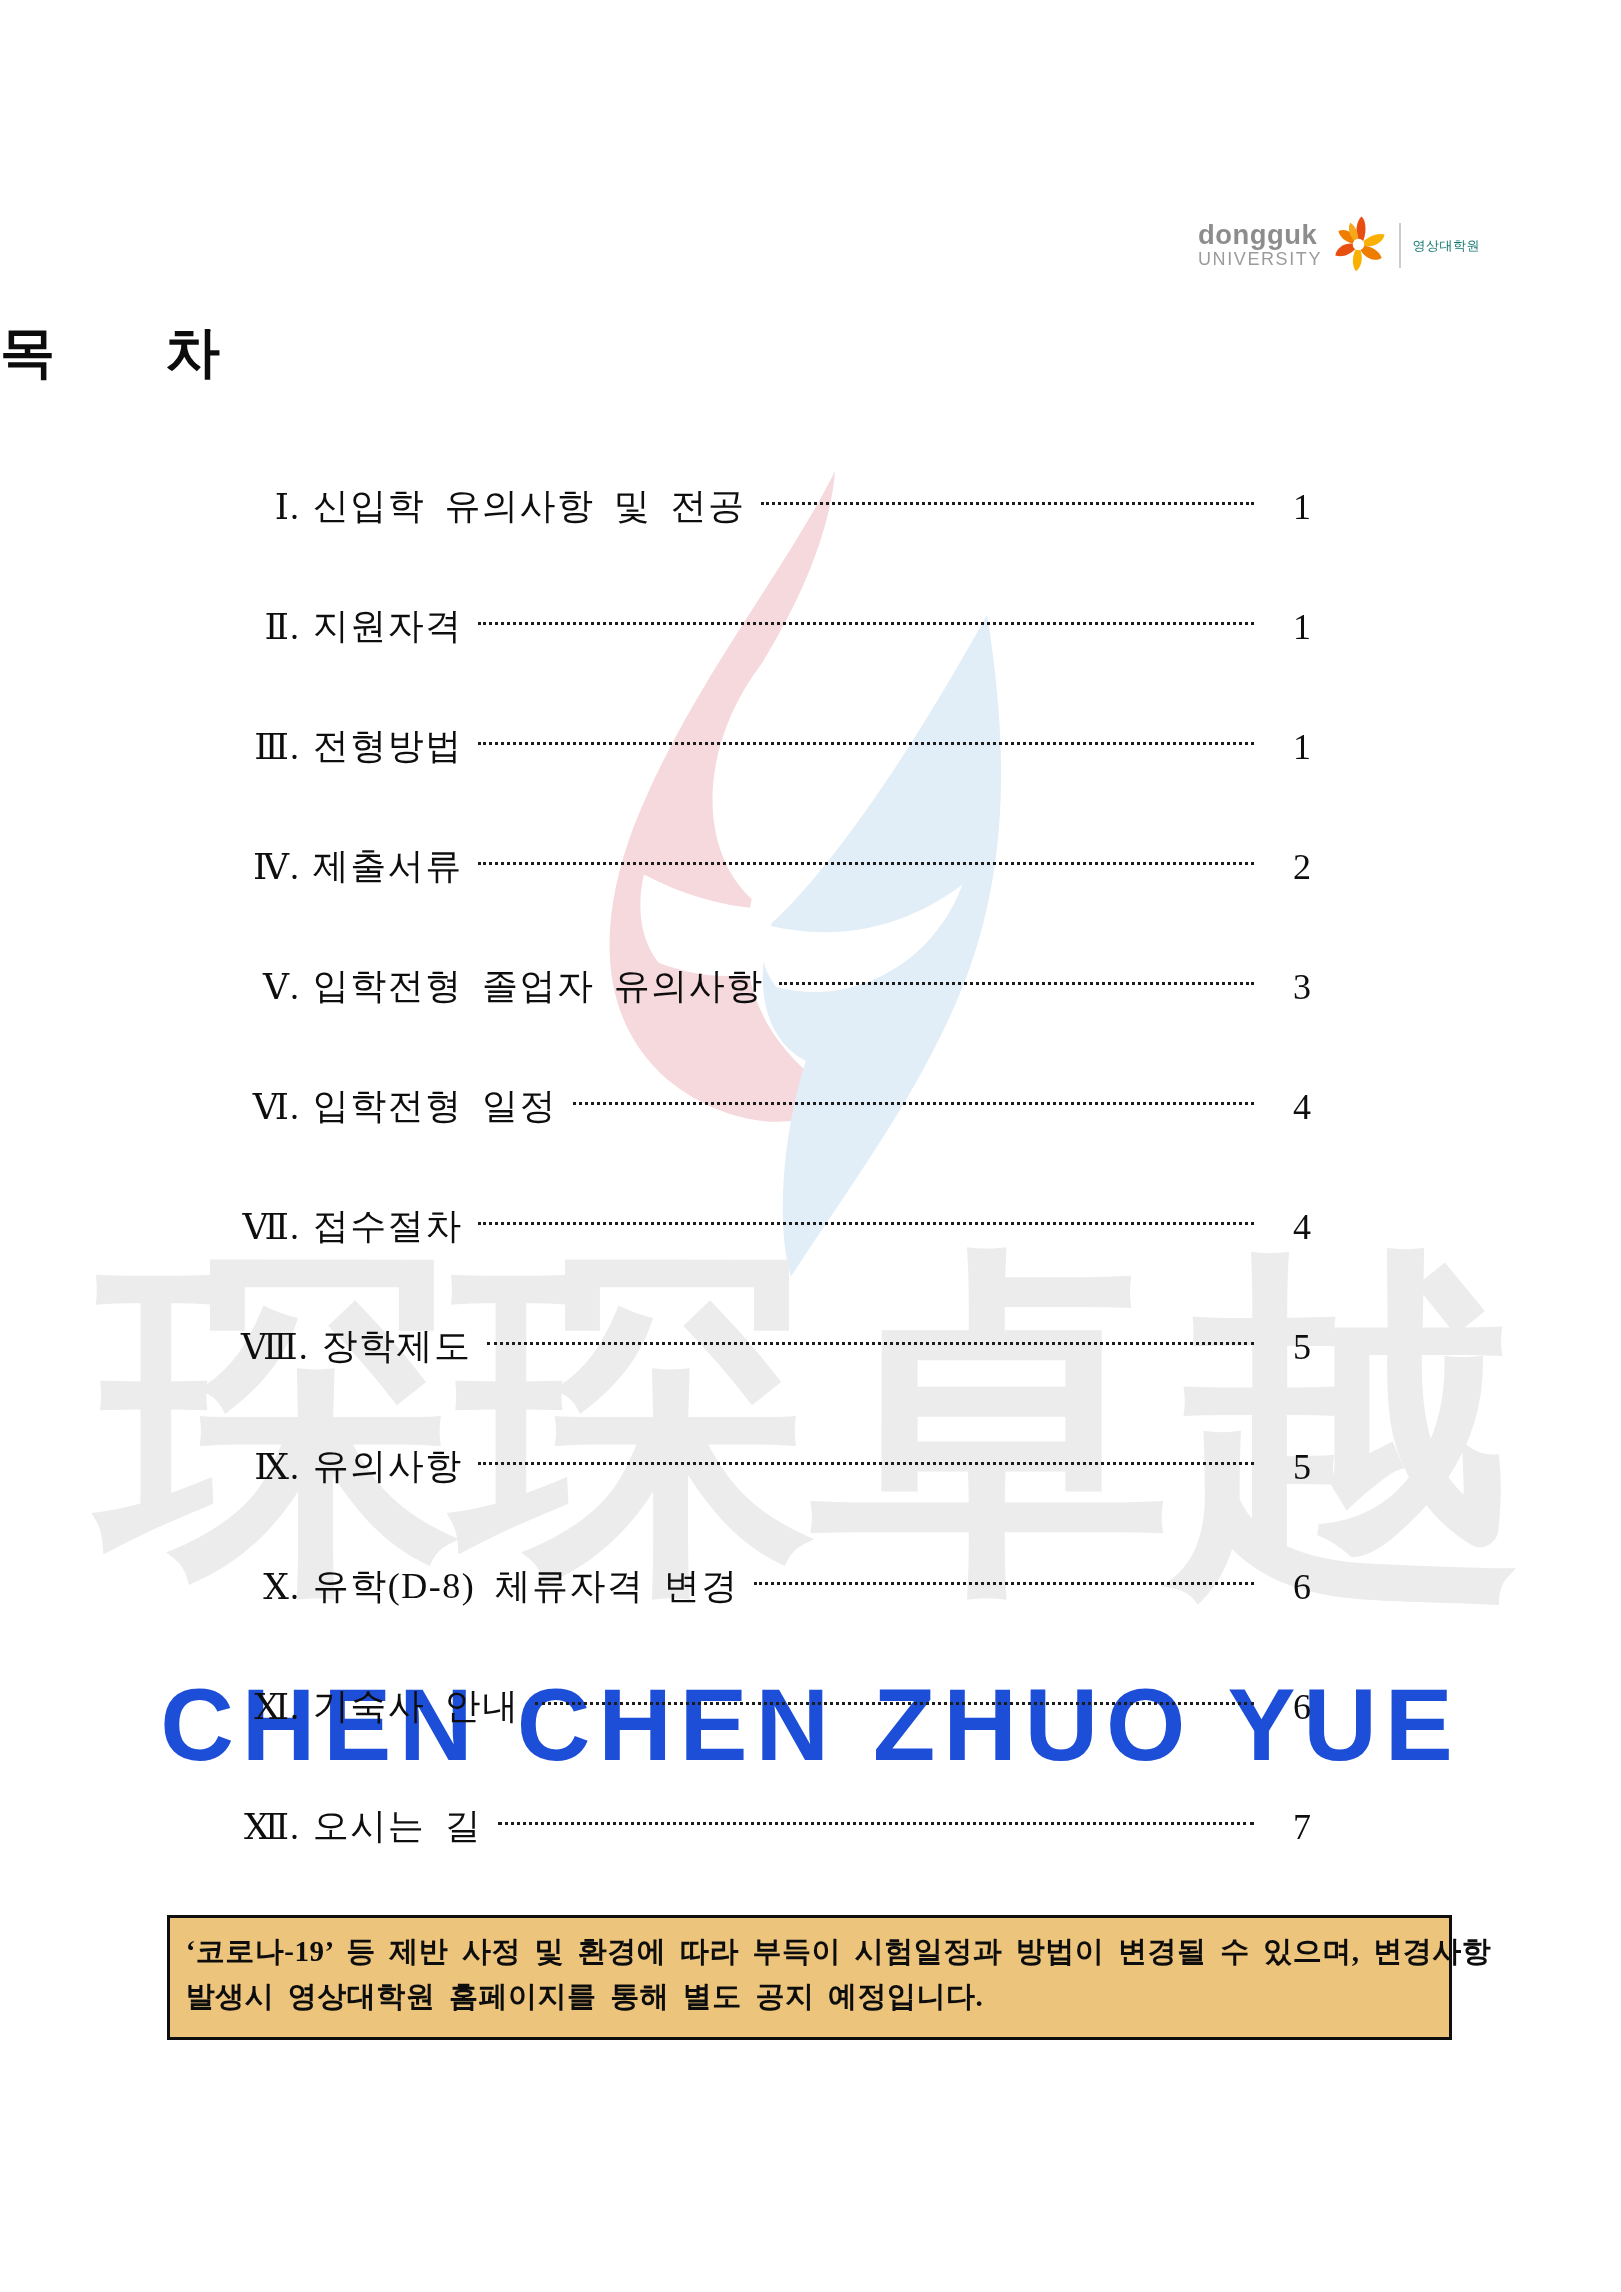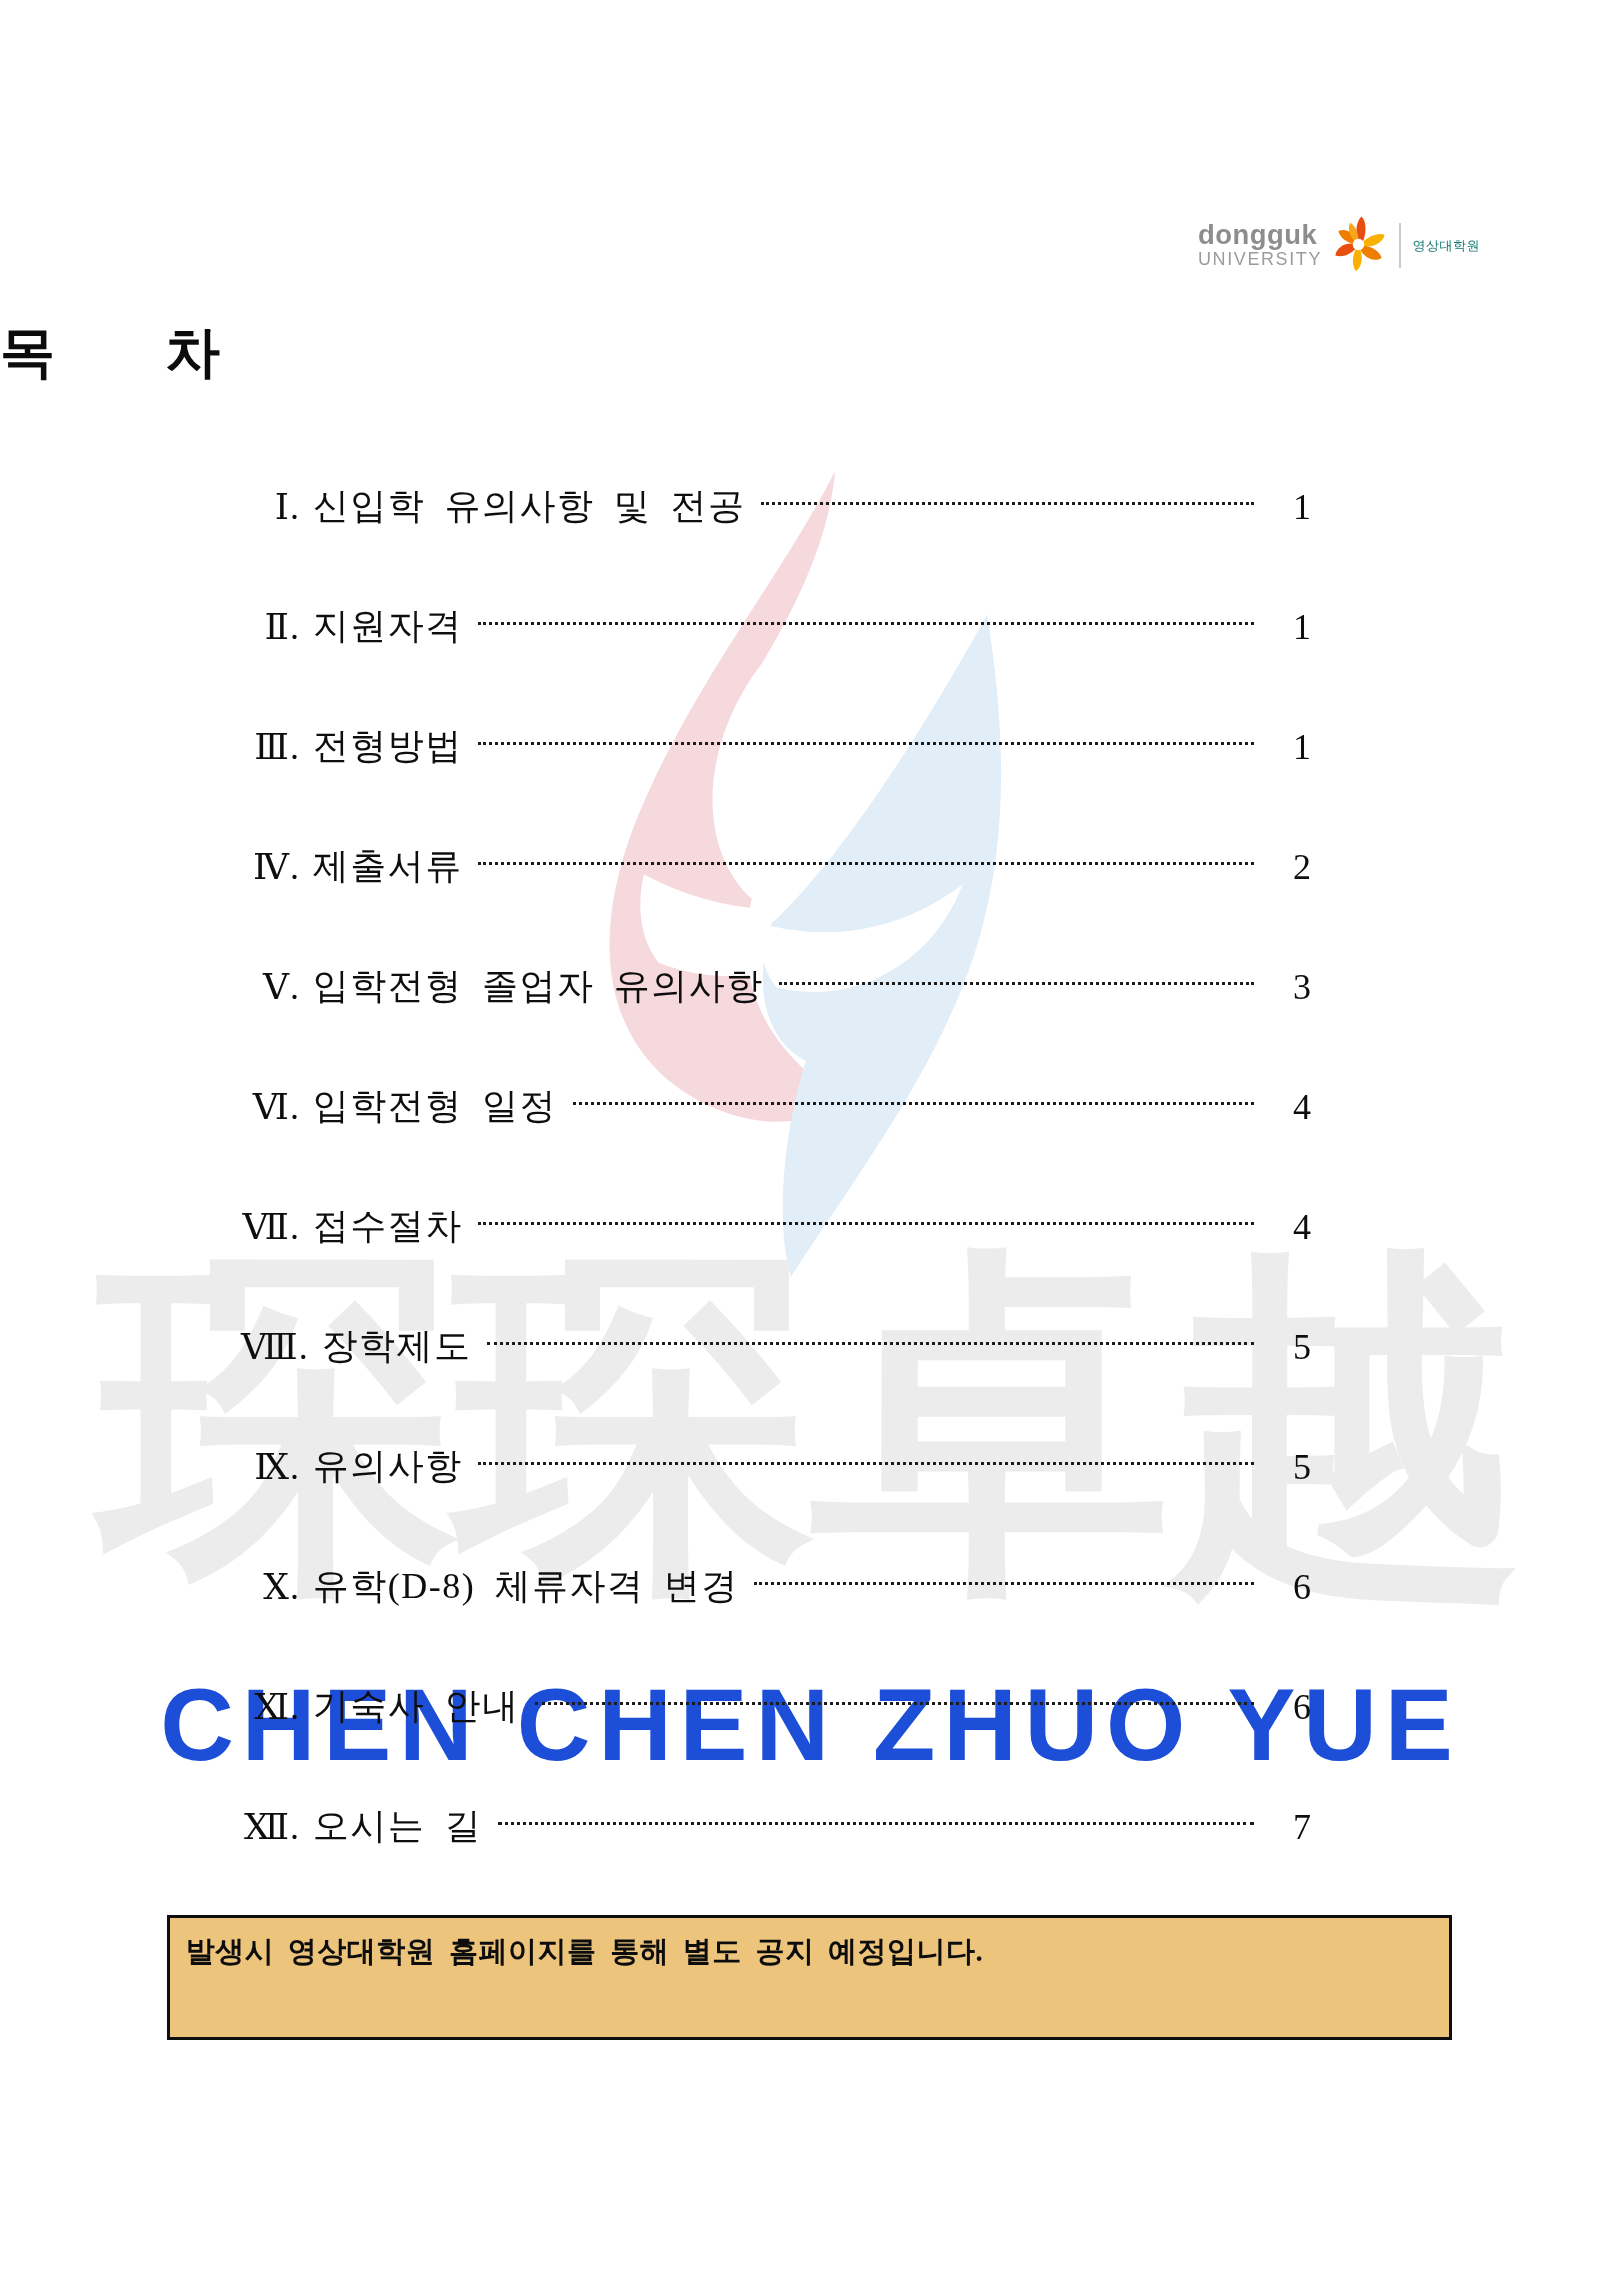--- a/index.html
+++ b/index.html
@@ -238,15 +238,16 @@
   </div>
     <div class="toc-row">
     <span class="toc-num">Ⅻ.</span>
     <span class="toc-label">오시는 길</span>
     <span class="toc-leader"></span>
     <span class="toc-page">7</span>
   </div>
   </div>
 
 <div class="notice-box" style="background: rgb(236, 196, 124);">
+  <div class="notice-line">‘코로나-19’ 등 제반 사정 및 환경에 따라 부득이 시험일정과 방법이 변경될 수 있으며, 변경사항</div>
   <div class="notice-line">발생시 영상대학원 홈페이지를 통해 별도 공지 예정입니다.</div>
 </div>
 
 
 </body></html>

